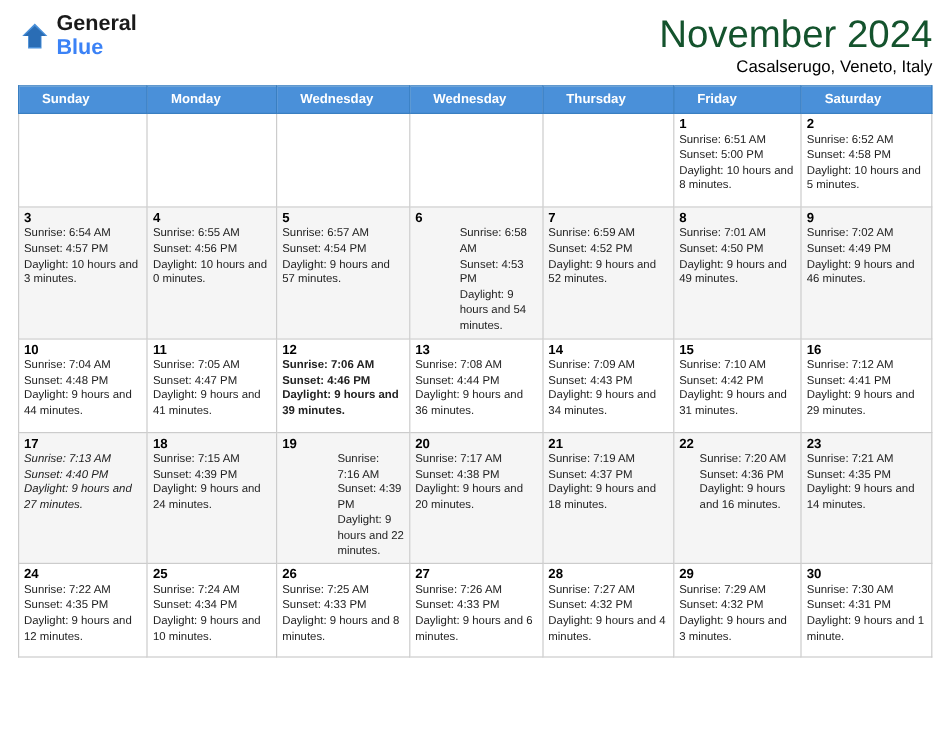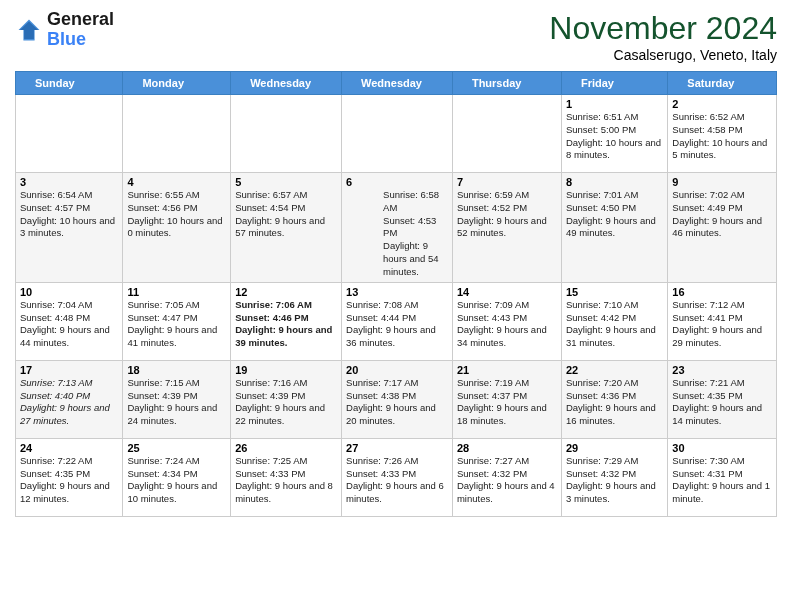--- a/index.html
+++ b/index.html
@@ -237,39 +237,39 @@
 Daylight: 9 hours and 27 minutes.</div>
           </td>
           <td>
             <span class="day-num">18</span>
             <div class="day-info" style="white-space: pre-line;">Sunrise: 7:15 AM
 Sunset: 4:39 PM
 Daylight: 9 hours and 24 minutes.</div>
           </td>
           <td>
             <span class="day-num">19</span>
-            <div class="day-info" style="white-space: pre-line;">Sunrise: 7:16 AM
+            <div class="day-info" style="white-space: pre-line; margin-left: 46px;">Sunrise: 7:16 AM
 Sunset: 4:39 PM
 Daylight: 9 hours and 22 minutes.</div>
           </td>
           <td>
             <span class="day-num">20</span>
             <div class="day-info" style="white-space: pre-line;">Sunrise: 7:17 AM
 Sunset: 4:38 PM
 Daylight: 9 hours and 20 minutes.</div>
           </td>
           <td>
             <span class="day-num">21</span>
             <div class="day-info" style="white-space: pre-line;">Sunrise: 7:19 AM
 Sunset: 4:37 PM
 Daylight: 9 hours and 18 minutes.</div>
           </td>
           <td>
             <span class="day-num">22</span>
-            <div class="day-info" style="white-space: pre-line;">Sunrise: 7:20 AM
+            <div class="day-info" style="white-space: pre-line; margin-left: 17px;">Sunrise: 7:20 AM
 Sunset: 4:36 PM
 Daylight: 9 hours and 16 minutes.</div>
           </td>
           <td>
             <span class="day-num">23</span>
             <div class="day-info" style="white-space: pre-line;">Sunrise: 7:21 AM
 Sunset: 4:35 PM
 Daylight: 9 hours and 14 minutes.</div>
           </td>
         </tr>

